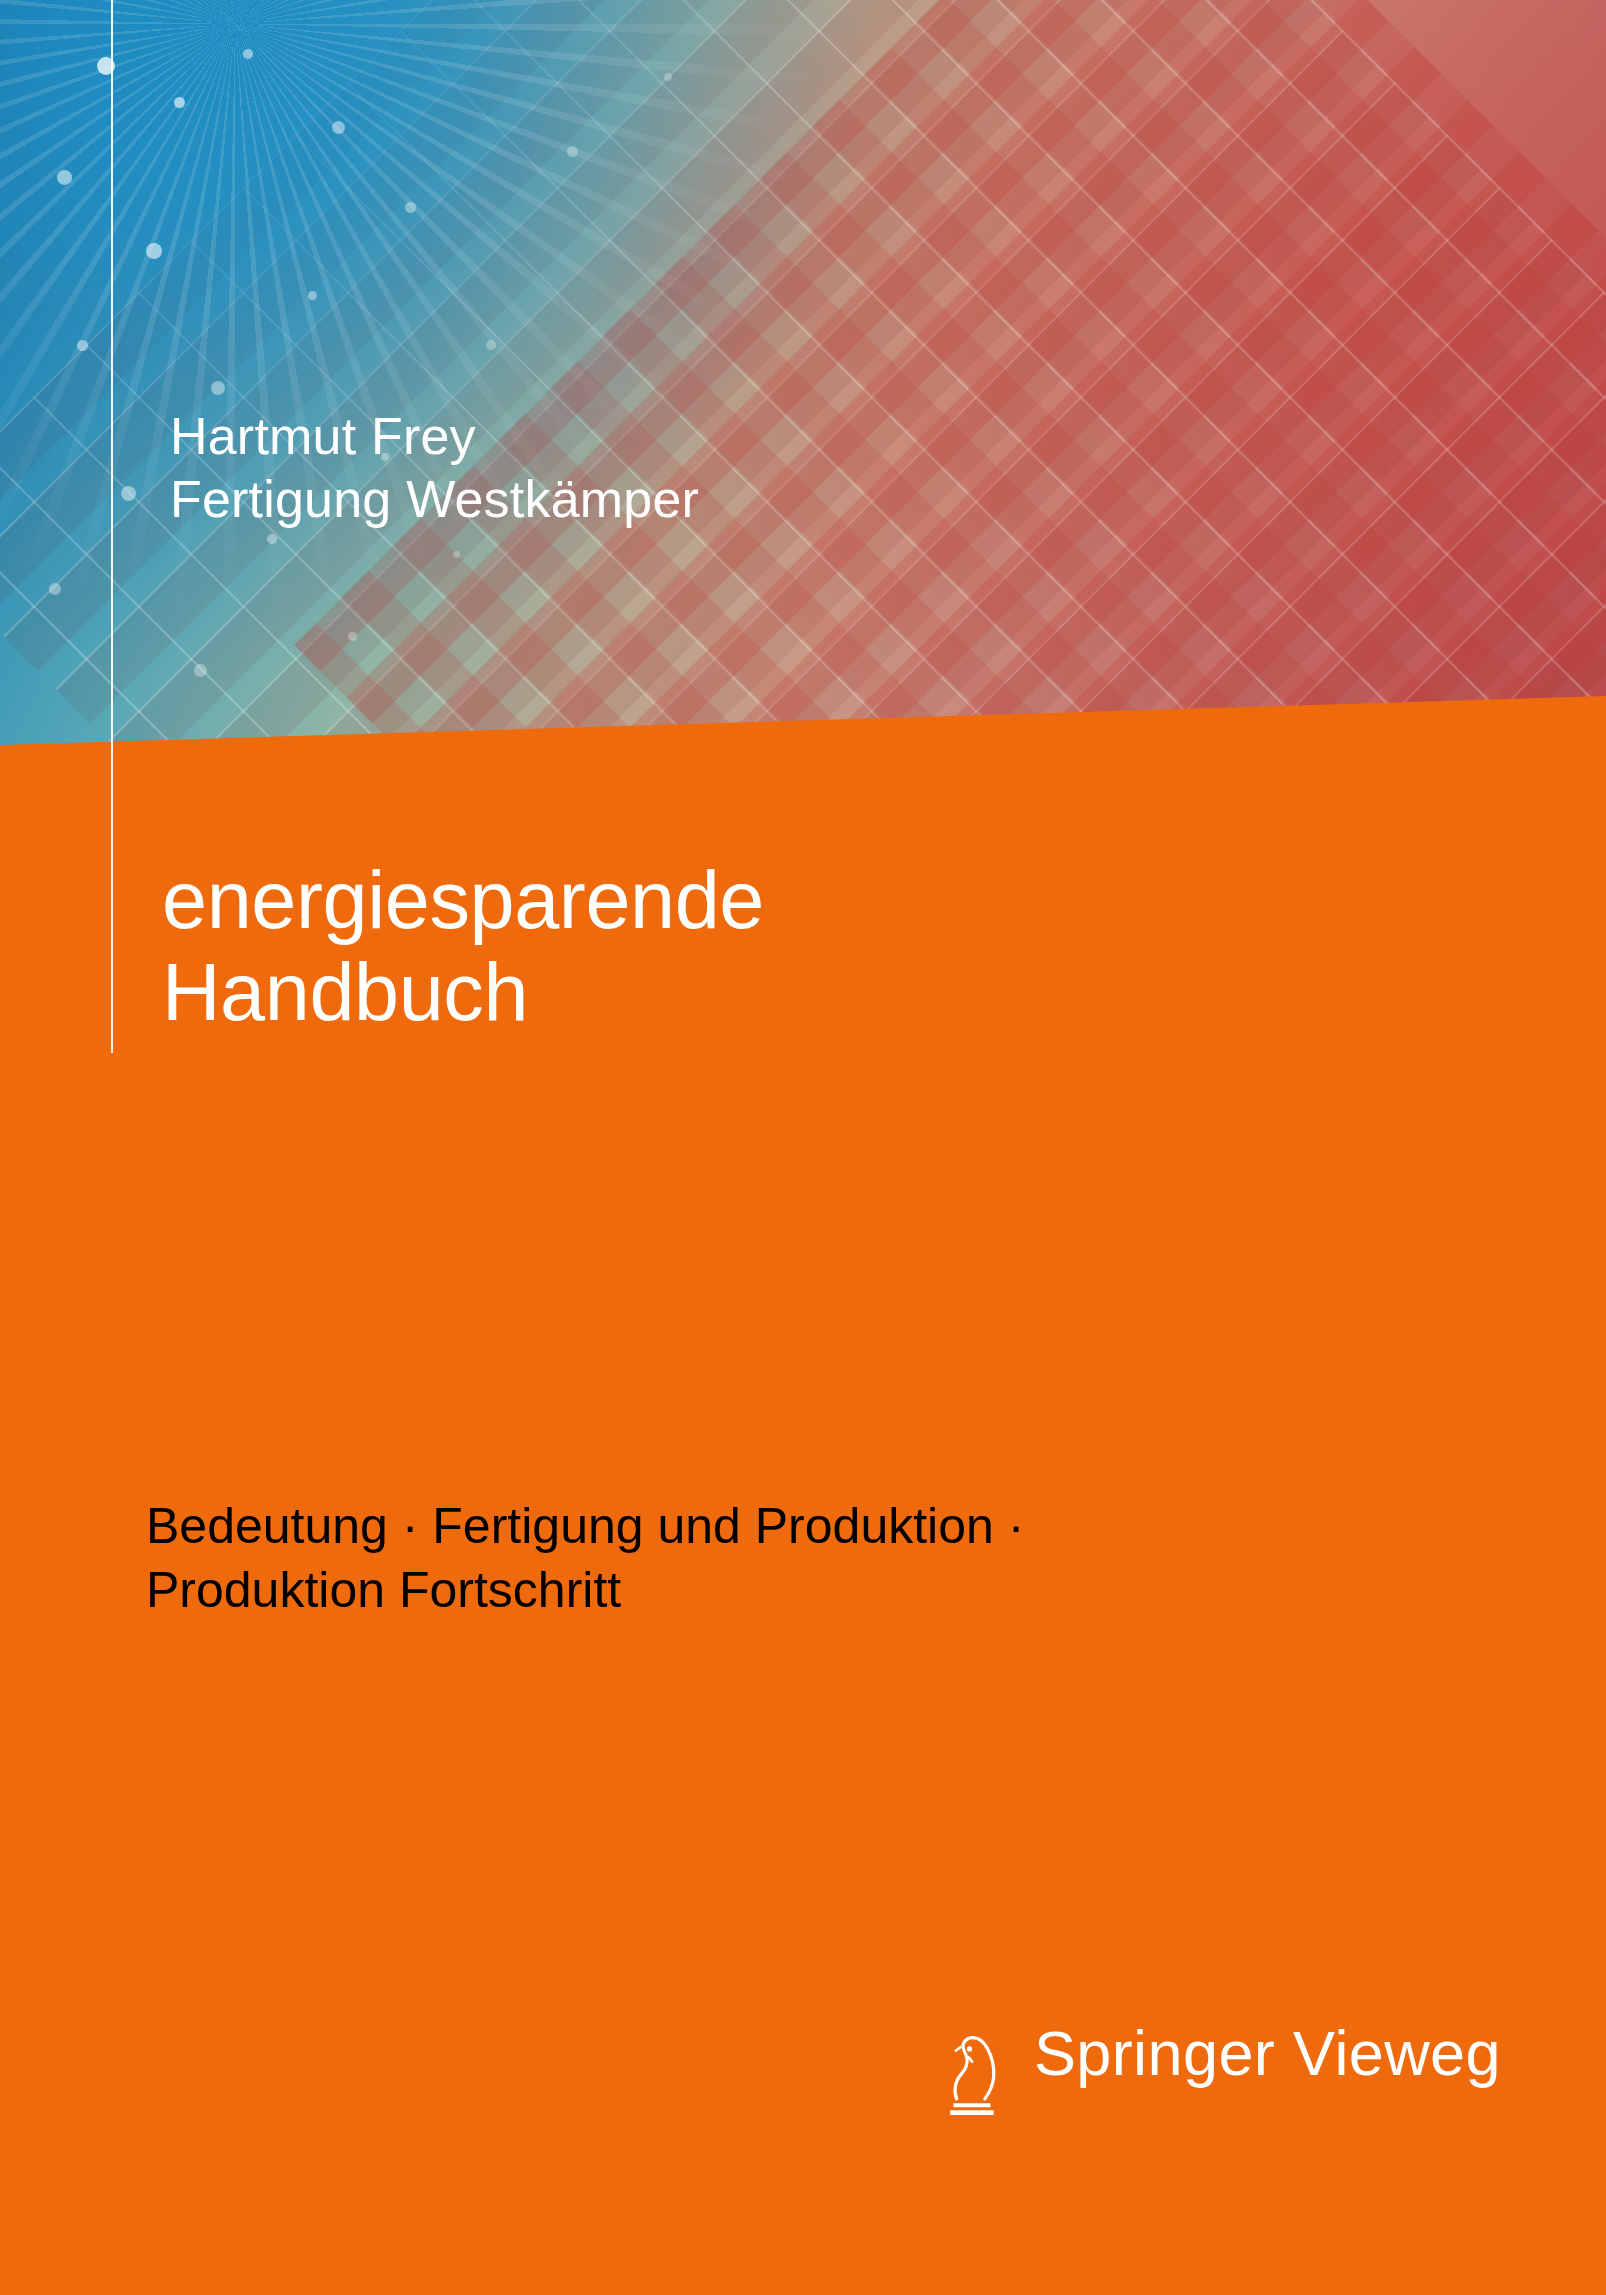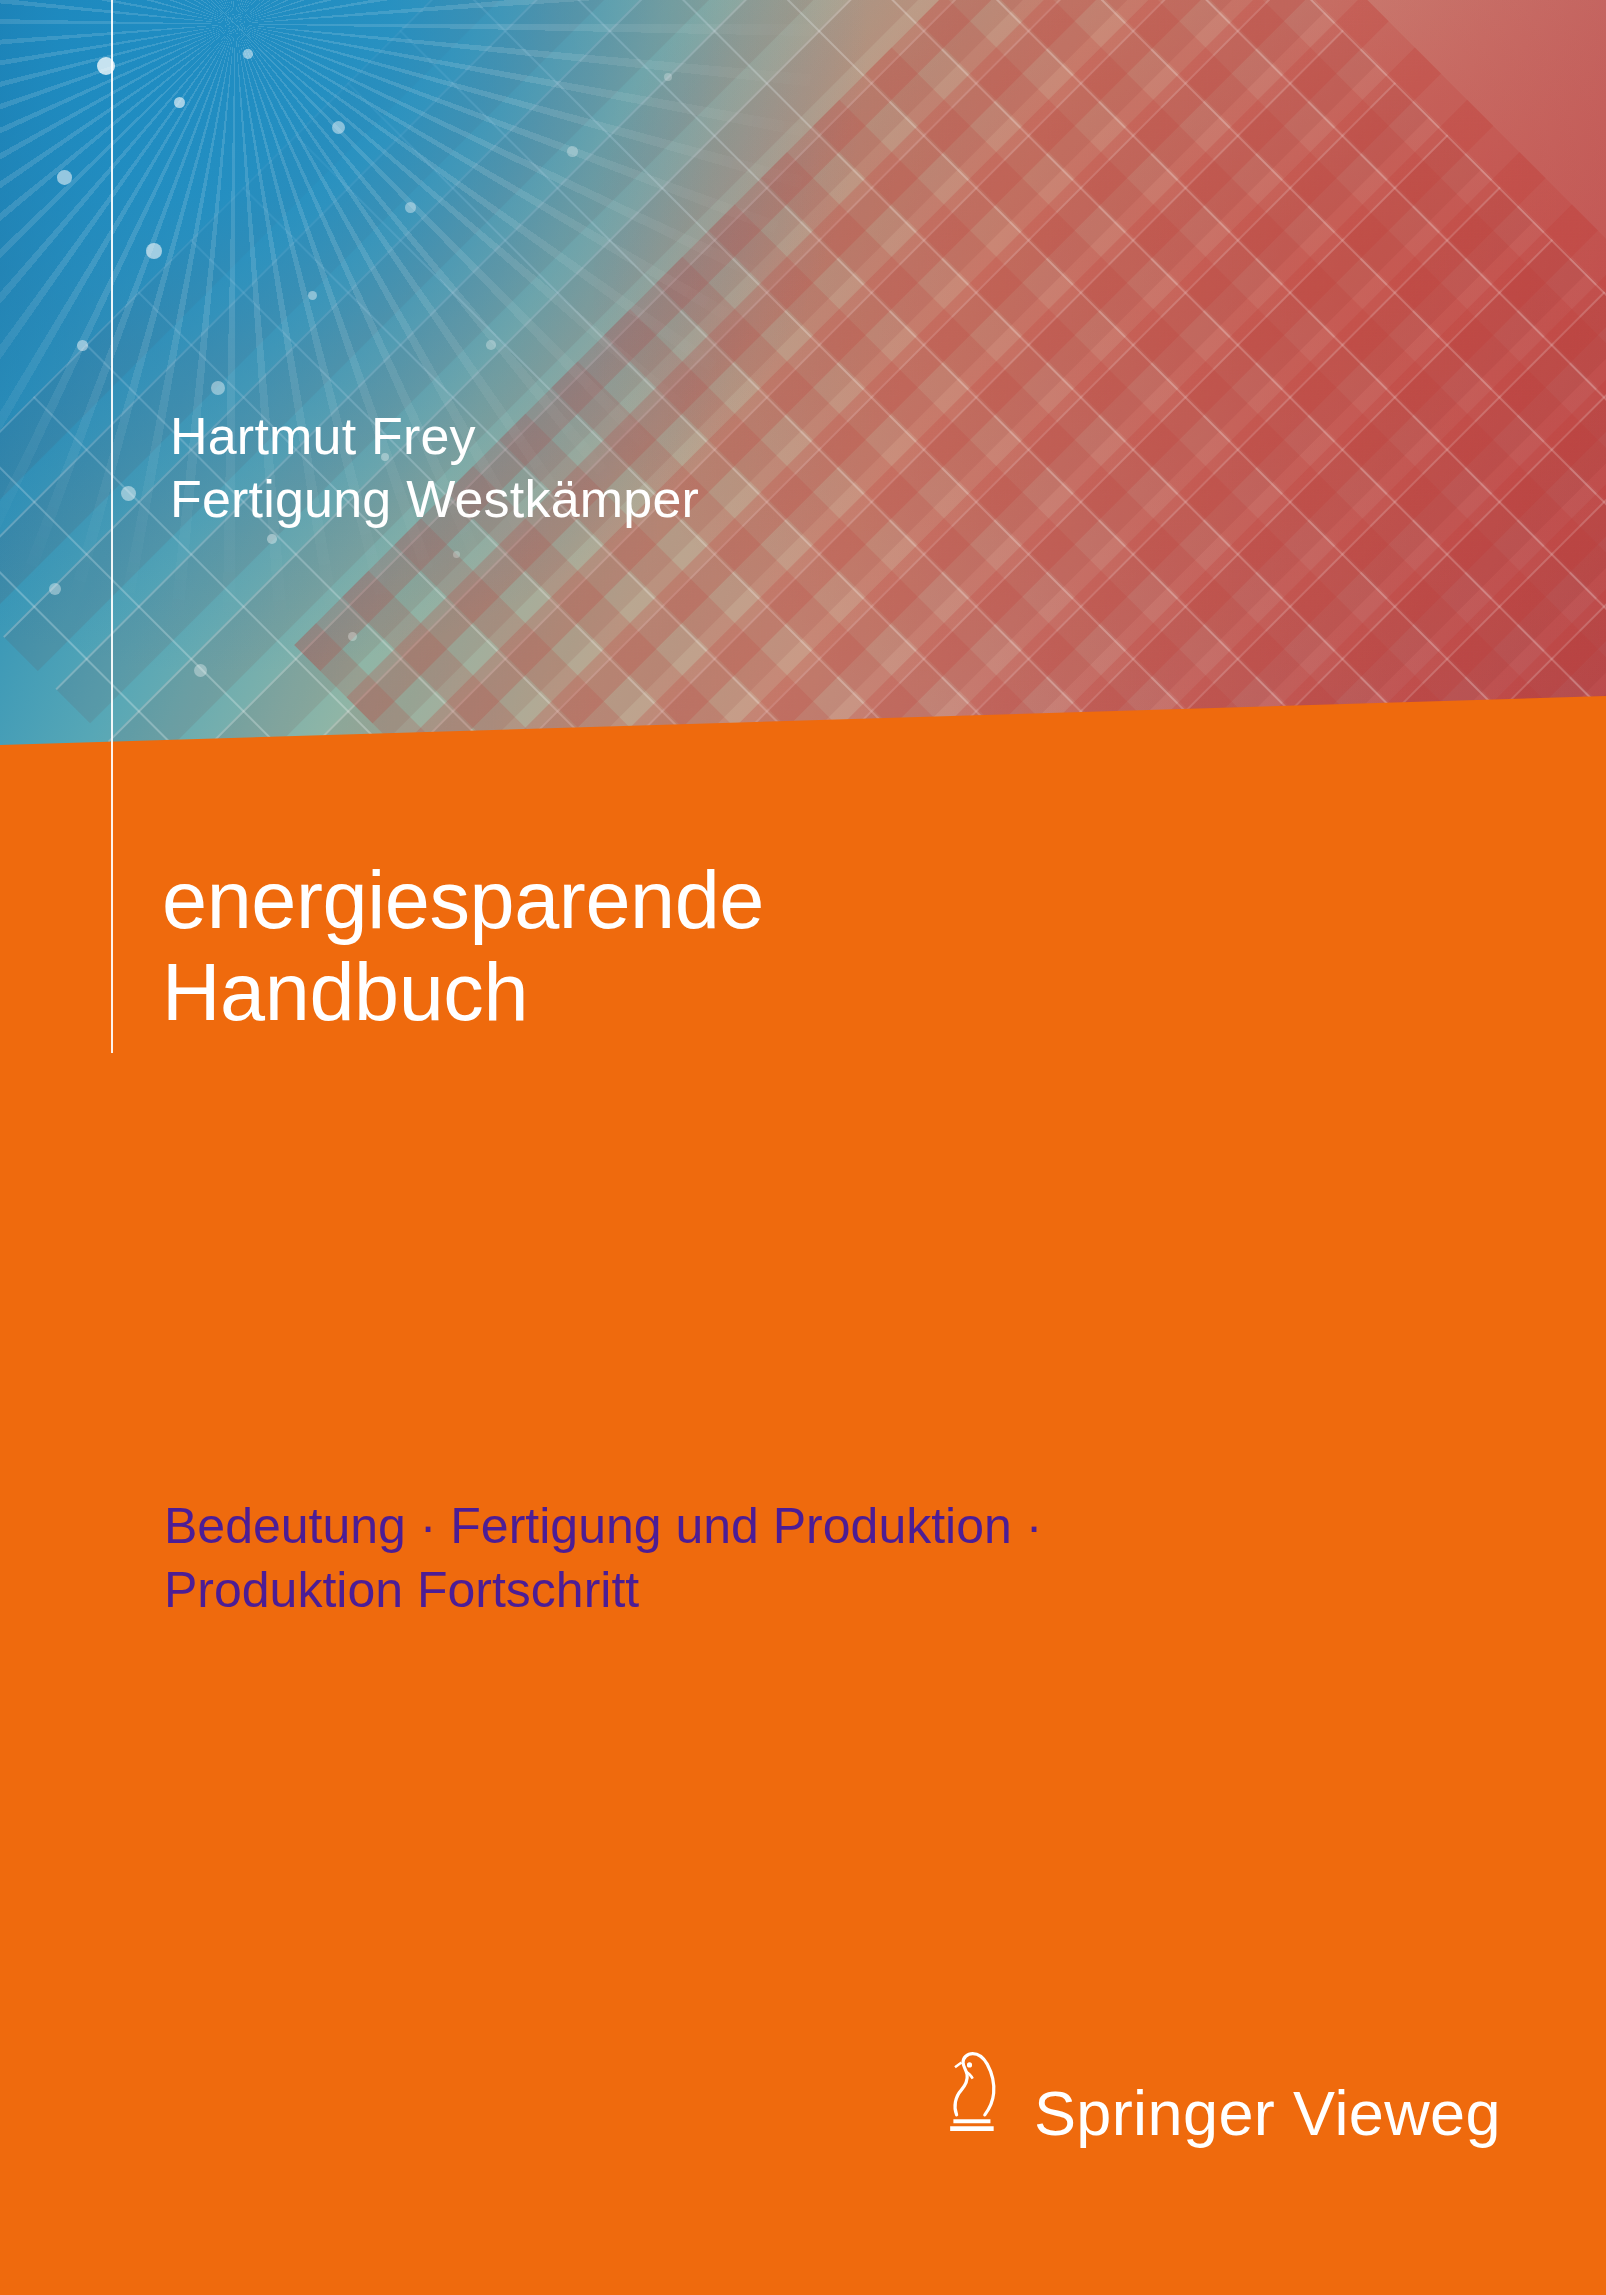--- a/index.html
+++ b/index.html
@@ -149,37 +149,37 @@
     font-size: 81px;
     line-height: 1.14;
     font-weight: 400;
     letter-spacing: -0.4px;
   }
   .title-line { white-space: nowrap; }
 
   
   .subtitle {
     position: absolute;
-    left: 164px;
+    left: 146px;
     top: 1494px;
     width: 1344px;
-    color: #4c1d95;
+    color: #000000;
     font-size: 50px;
     line-height: 1.28;
     font-weight: 400;
   }
   .subtitle-line { white-space: nowrap; }
 
   
   .publisher {
     position: absolute;
     right: 130px;
-    bottom: 150px;
+    bottom: 166px;
     display: flex;
-    align-items: flex-end;
+    align-items: flex-start;
     gap: 21px;
   }
   .pub-mark {
     width: 87px;
     height: 107px;
     flex: 0 0 auto;
   }
   .pub-name {
     color: #ffffff;
     font-size: 63px;

